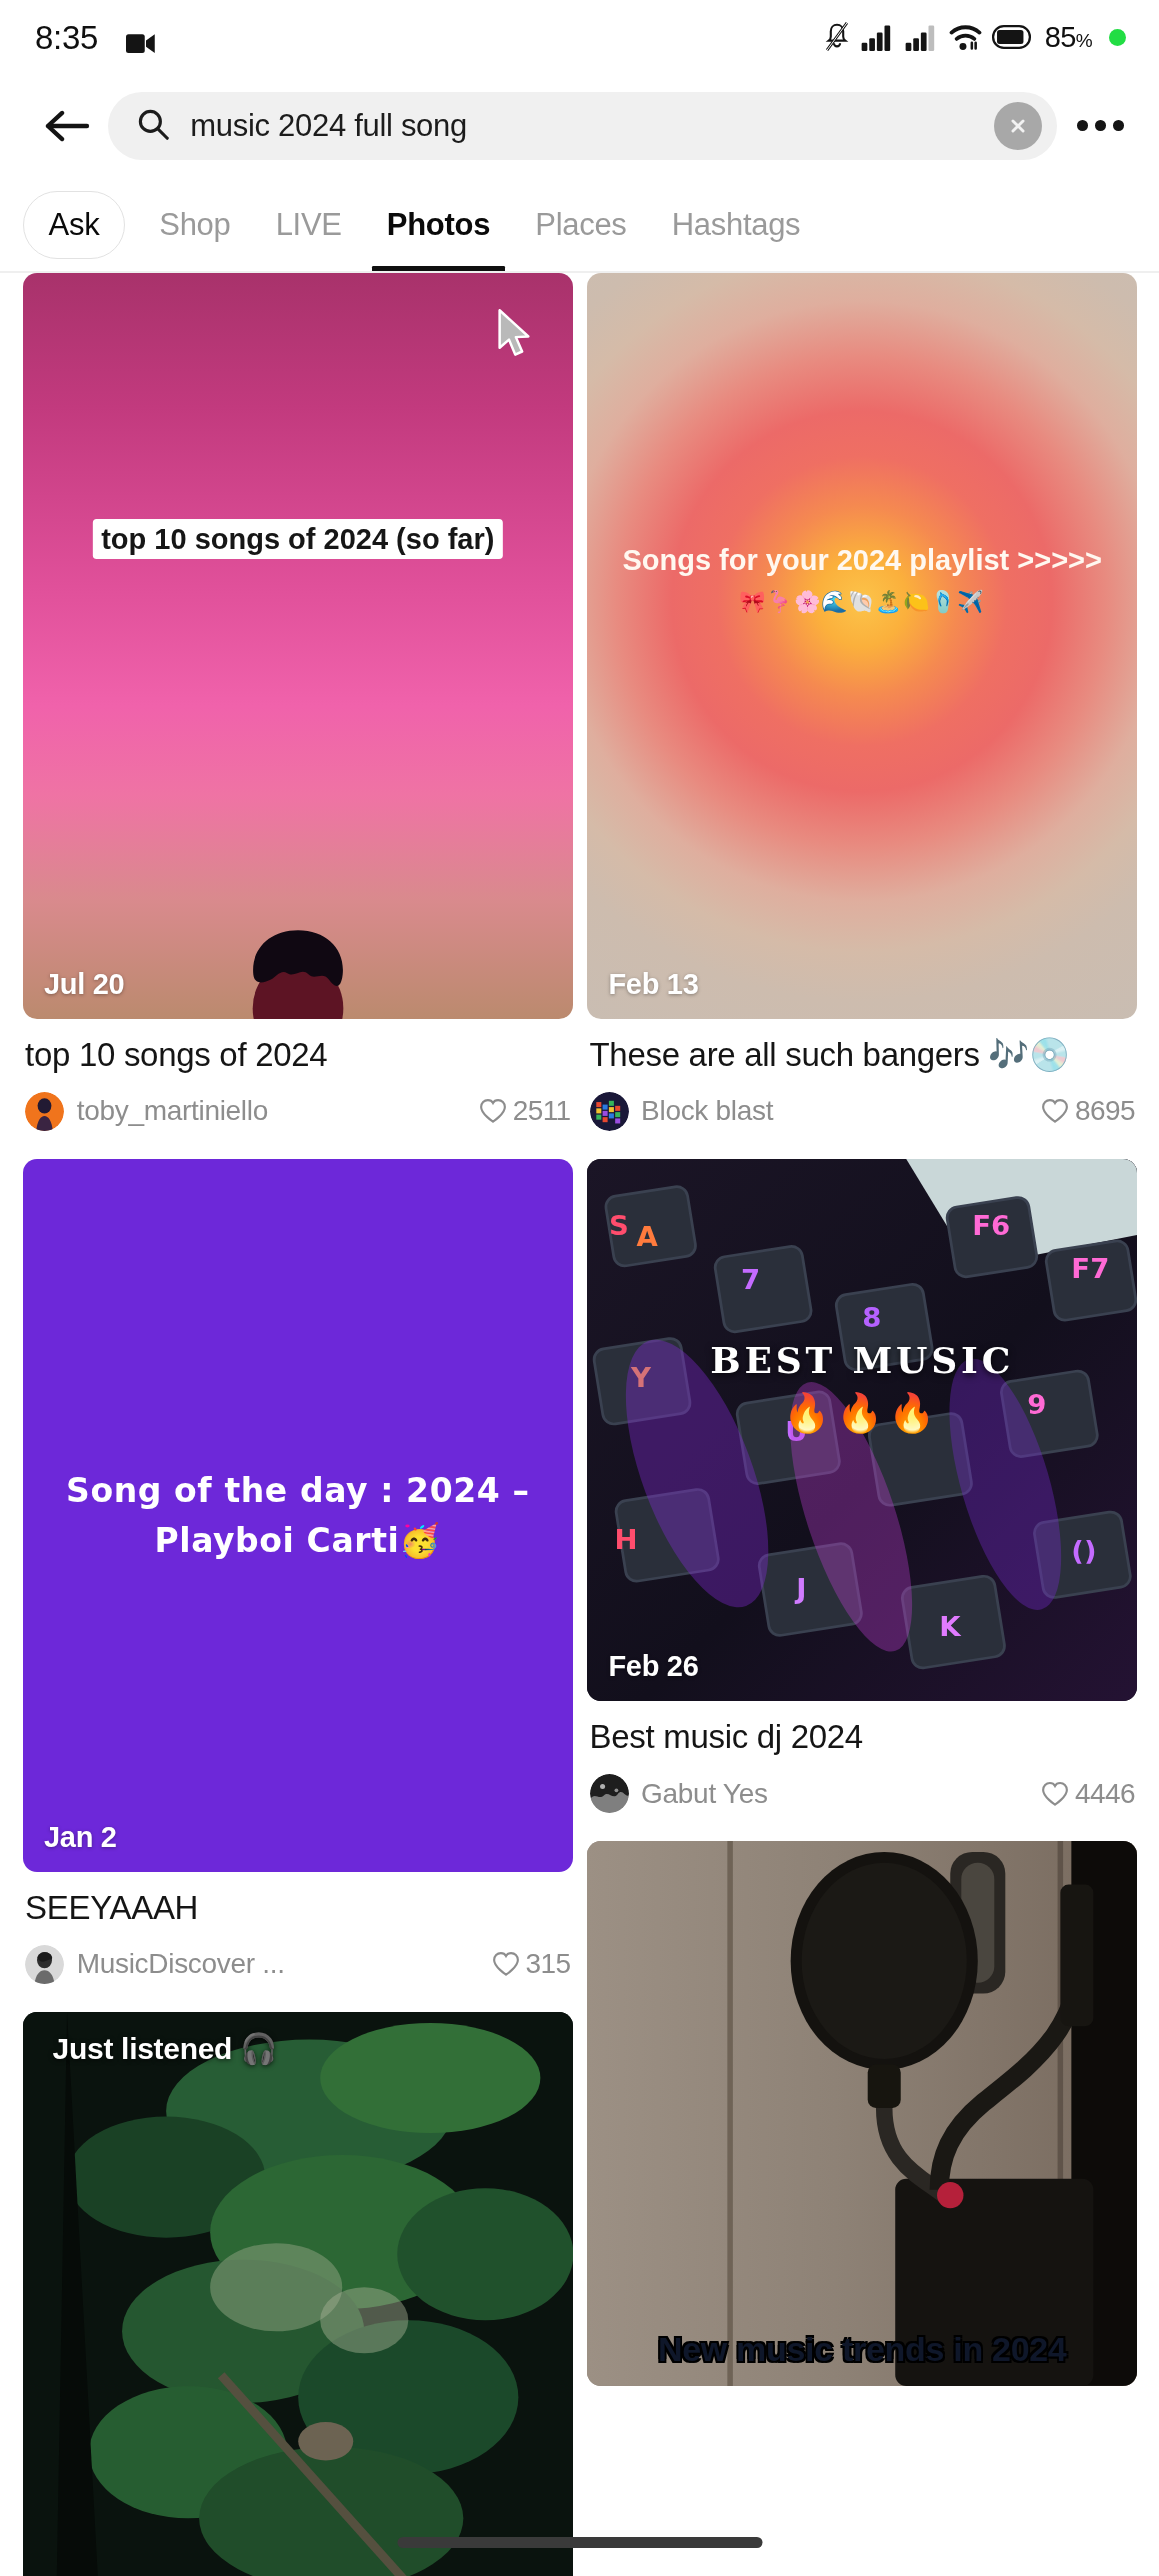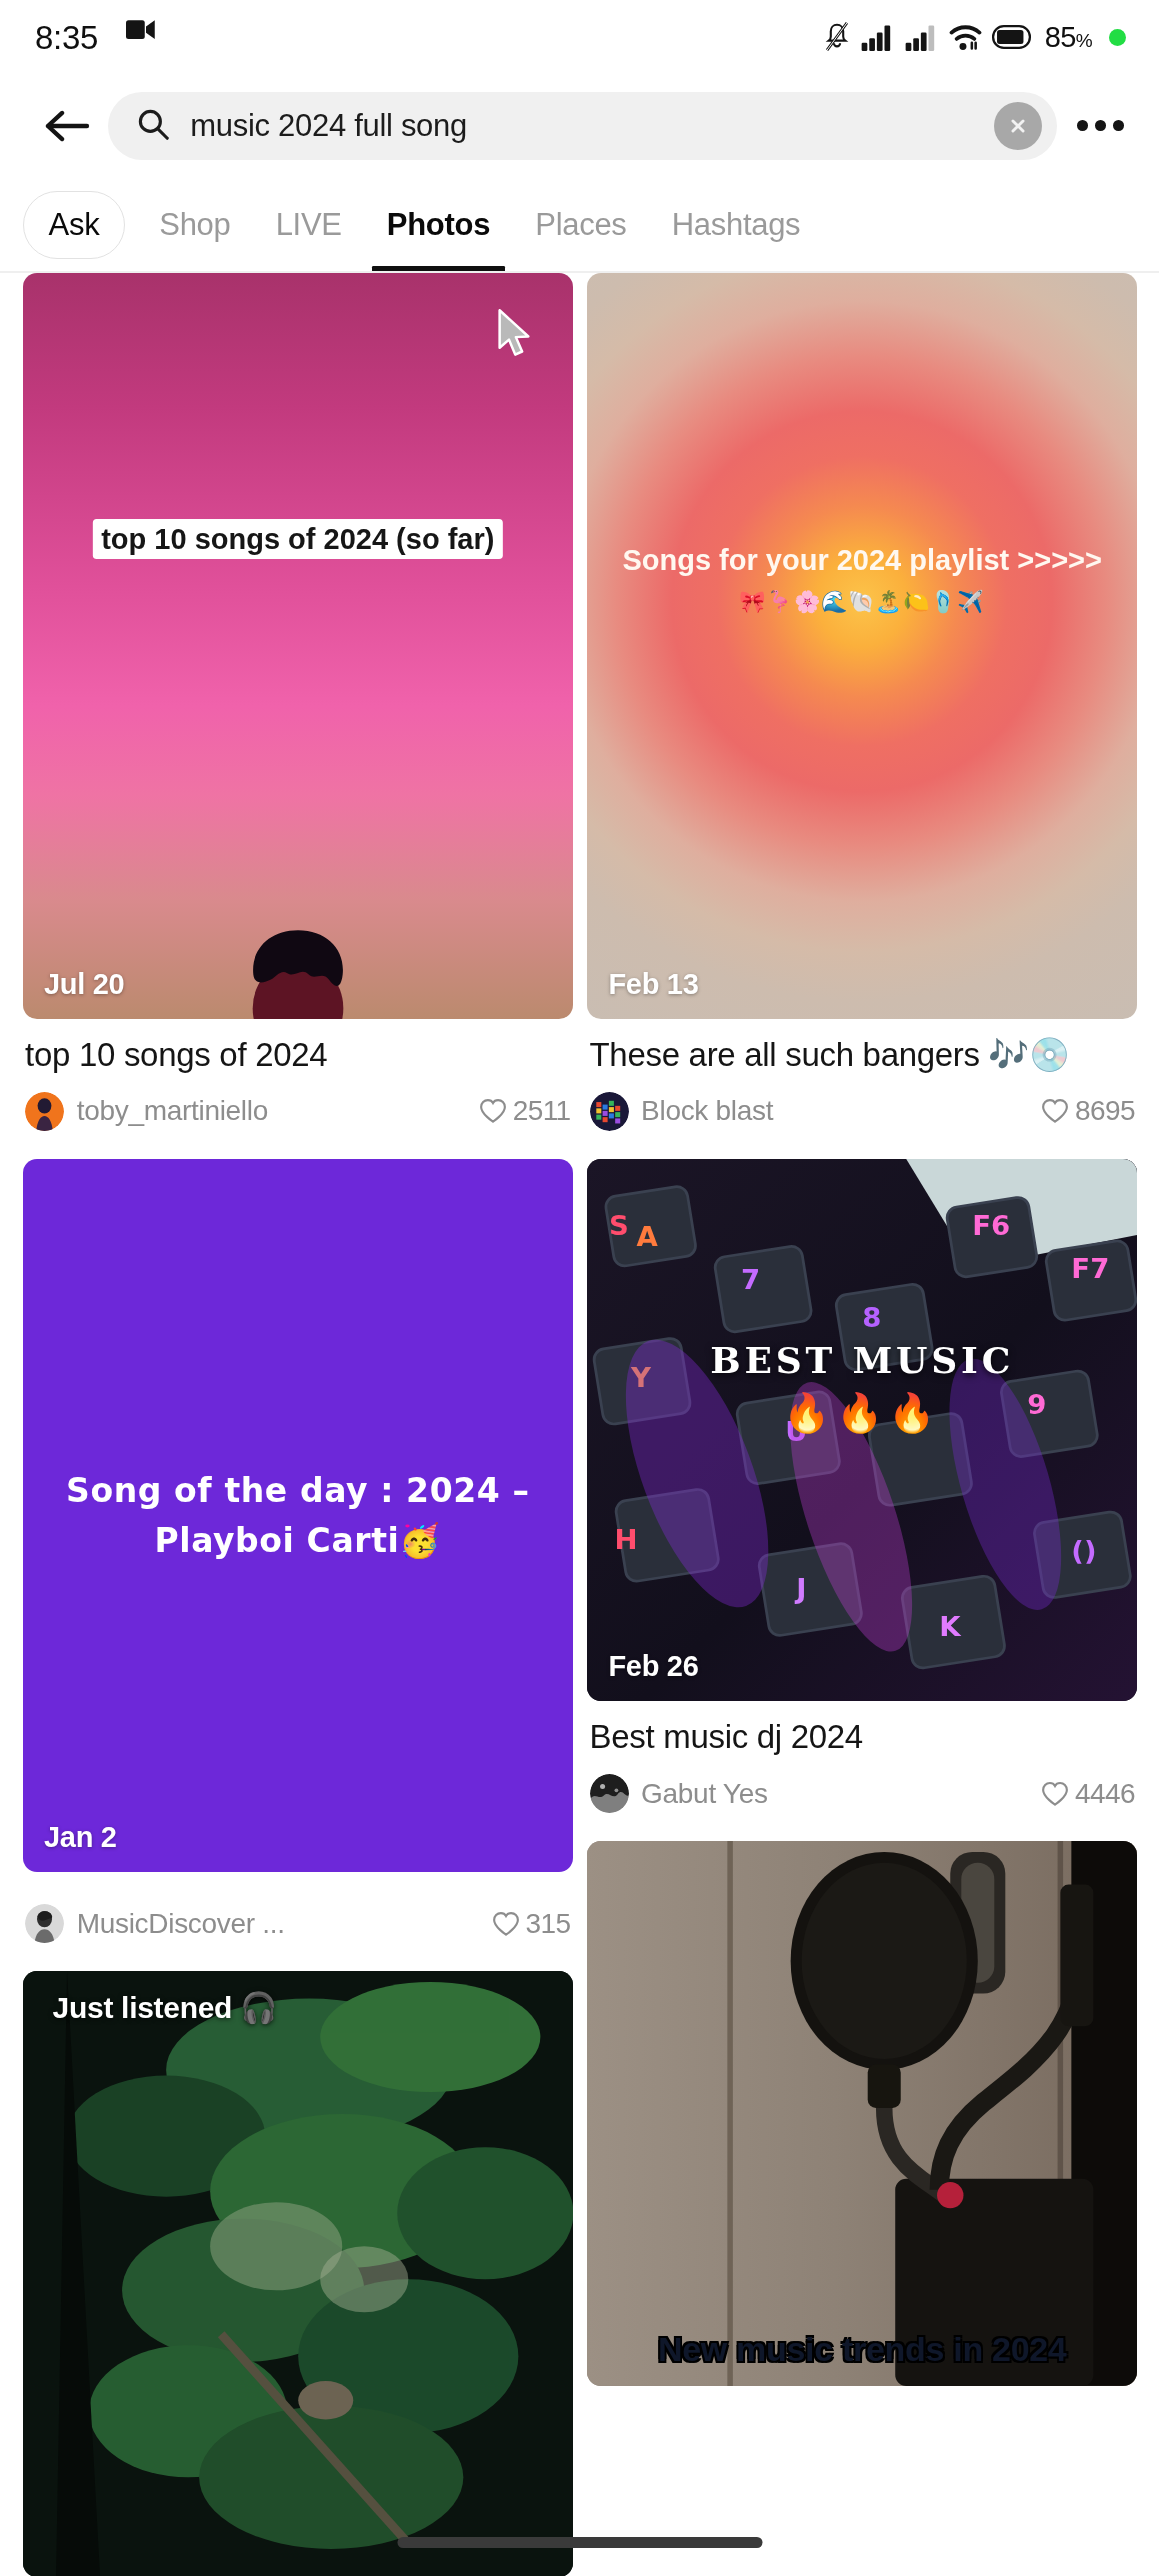--- a/index.html
+++ b/index.html
@@ -2,21 +2,21 @@
 <html style="font-size:10px"><head>
 <meta charset="utf-8">
 <style>
   * { margin:0; padding:0; box-sizing:border-box; }
   html,body { width:1160px; height:2576px; background:#ffffff;
               font-family:"Liberation Sans", sans-serif; overflow:hidden; }
 
   
   .statusbar { height:75px; display:flex; align-items:center;
                justify-content:space-between; padding:0 34px 0 35px; }
-  .sb-left { display:flex; align-items:flex-start; gap:28px; }
+  .sb-left { display:flex; align-items:flex-end; gap:28px; }
   .sb-time { font-size:33px; font-weight:400; color:#101010; letter-spacing:-0.3px; }
   .sb-right { display:flex; align-items:center; gap:10.7px; }
   .ic { display:block; }
   .pct { font-size:29px; font-weight:500; color:#101010; margin-left:2.5px; letter-spacing:-0.6px;}
   .pct .sm { font-size:19px; }
   .greendot { width:17px; height:17px; border-radius:50%; background:#22dd44; margin-left:6.3px; }
 
   
   .header { height:101px; display:flex; align-items:center; padding:0 25px 0 35px; gap:0; }
   .backbtn { width:62px; height:62px; display:flex; align-items:center;
@@ -261,20 +261,21 @@
         </div>
       </div>
     </div>
 
     <div class="card" style="margin-top:28px;">
       <div class="thumb bg-black">
         <div class="ovl-c3">Song of the day : 2024 – Playboi Carti🥳</div>
         <div class="date">Jan 2</div>
       </div>
       <div class="meta">
+        <div class="title">SEEYAAAH</div>
         <div class="byline">
           <div class="avatar">
             <svg viewBox="0 0 62 62" width="39" height="39">
               <circle cx="31" cy="31" r="31" fill="#d9d9d9"></circle>
               <ellipse cx="31" cy="24" rx="12" ry="13" fill="#2e2e2e"></ellipse>
               <path d="M15 62c2-15 8-22 16-22s14 7 16 22z" fill="#6b6b6b"></path>
               <path d="M20 20c2-10 20-12 23-1 1 5-3 3-6 5-6 3-14 5-17-4z" fill="#1c1c1c"></path>
             </svg>
           </div>
           <div class="uname">MusicDiscover ...</div>

